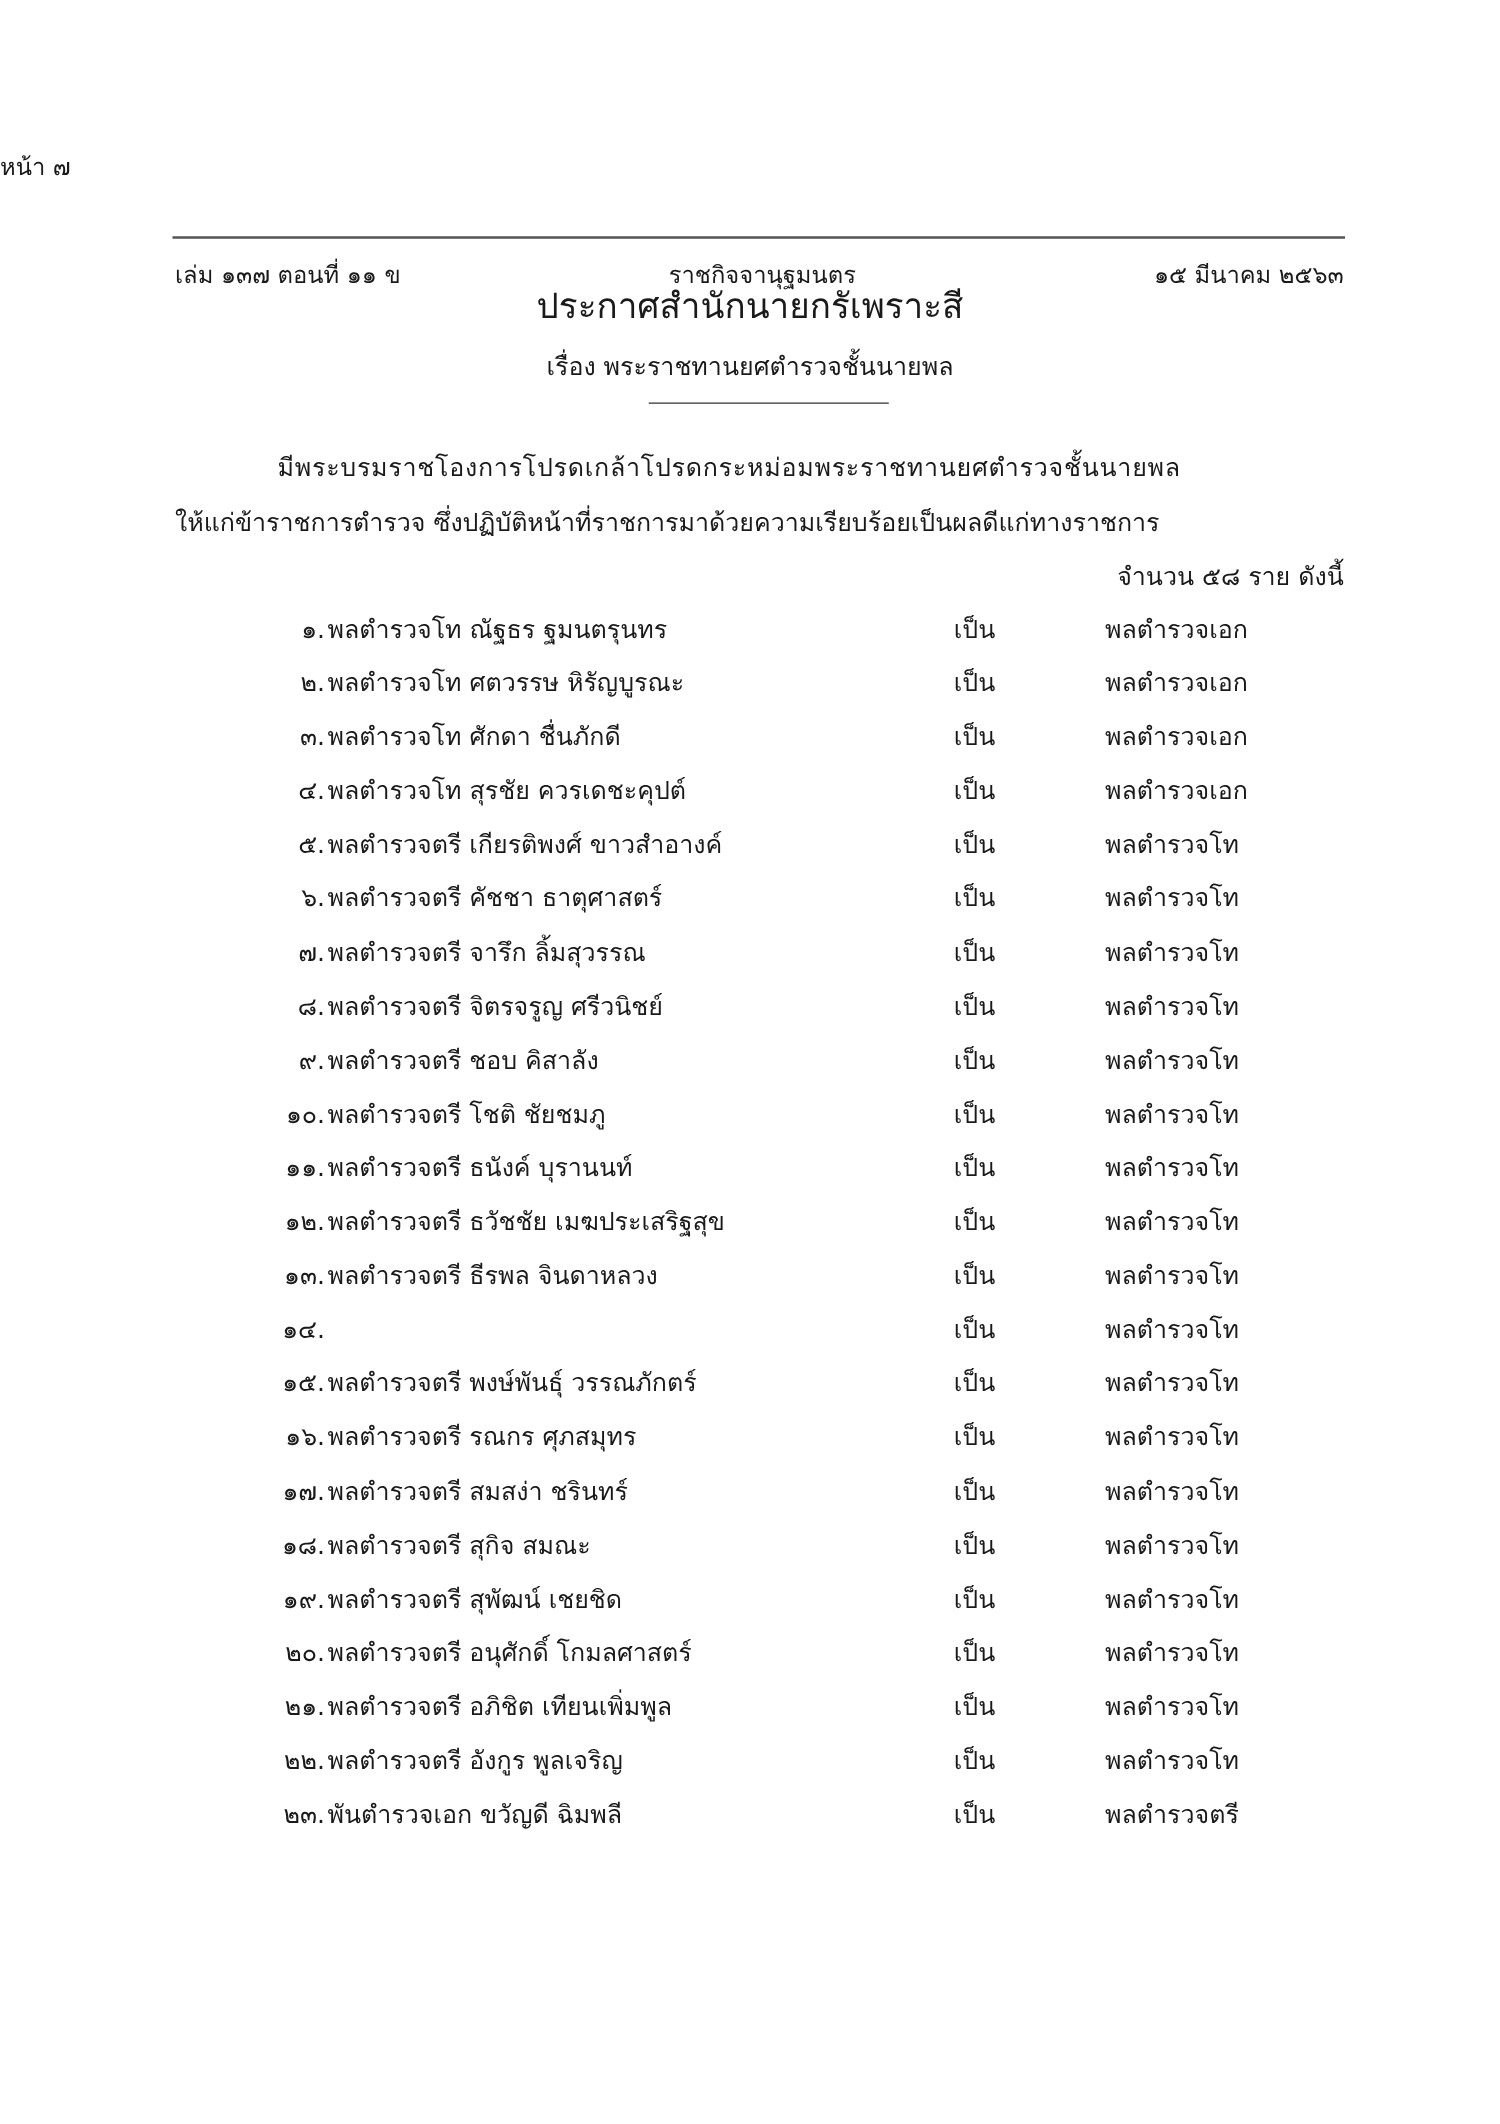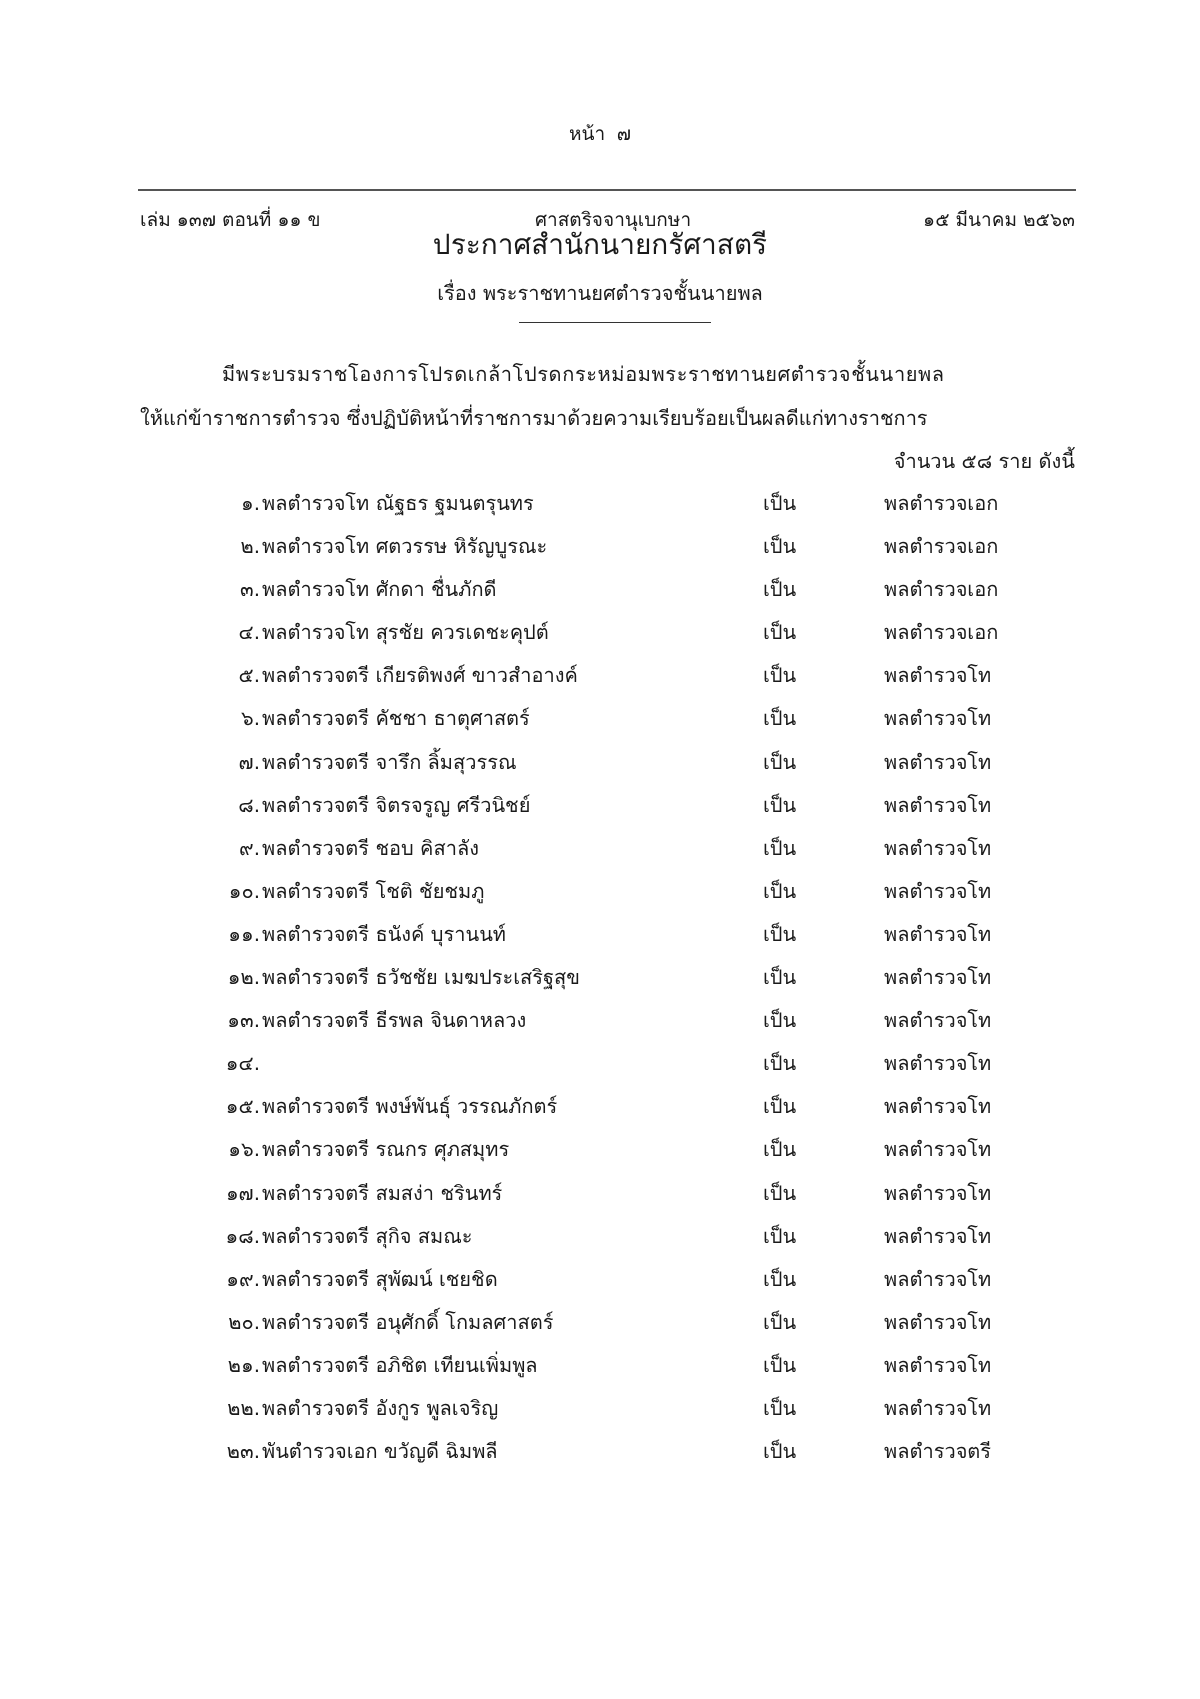--- a/index.html
+++ b/index.html
@@ -1,21 +1,21 @@
 <!DOCTYPE html>
 <html><head>
 <meta charset="utf-8">
 <style>
   html, body { margin: 0; padding: 0; background: #ffffff; }
   body {
     width: 1200px; height: 1699px; position: relative; overflow: hidden;
     font-family: "DejaVu Sans", "Liberation Sans", sans-serif;
     color: #1a1a1a;
   }
-  .page-no { position: absolute; top: 118px; left: 0; width: 1200px; text-align: center; font-size: 19px; font-family: Liberation Mono, monospace; }
+  .page-no { position: absolute; top: 118px; left: 0; width: 1200px; text-align: left; font-size: 19px; }
   .header-row { position: absolute; top: 156px; left: 140px; width: 935px; height: 30px; font-size: 19px; margin-top: 48px; }
   .header-row span { position: absolute; top: 0; white-space: nowrap; }
   .rule { position: absolute; top: 189px; left: 138px; width: 938px; height: 2px; background: #555; }
   .title { position: absolute; top: 222px; left: 0; width: 1200px; text-align: center; font-size: 28px; }
   .subject { position: absolute; top: 277px; left: 0; width: 1200px; text-align: center; font-size: 20px; }
   .short-rule { position: absolute; top: 322px; left: 519px; width: 192px; height: 1px; background: #333; }
   .para { position: absolute; left: 140px; width: 935px; font-size: 20px; white-space: nowrap; }
   .p1 { top: 358px; left: 222px; width: 853px; letter-spacing: 0.6px; font-family: Liberation Mono, monospace; }
   .p2 { top: 402px; }
   .p3 { top: 445px; text-align: right; }
@@ -27,26 +27,26 @@
   .as { left: 763px; }
   .rank { left: 884px; }
 </style>
 </head>
 <body>
 
 <div class="page-no">หน้า   ๗</div>
 
 <div class="header-row">
   <span style="left:0">เล่ม   ๑๓๗   ตอนที่   ๑๑   ข</span>
-  <span style="left:395px">ศาสตริจจานุเบกษา</span>
+  <span style="left:395px">ราชกิจจานุฐมนตร</span>
   <span style="right:0">๑๕   มีนาคม   ๒๕๖๓</span>
 </div>
 <div class="rule"></div>
 
-<div class="title">ประกาศสำนักนายกรัศาสตรี</div>
+<div class="title">ประกาศสำนักนายกรัเพราะสี</div>
 <div class="subject">เรื่อง  พระราชทานยศตำรวจชั้นนายพล</div>
 <div class="short-rule"></div>
 
 <div class="para p1">มีพระบรมราชโองการโปรดเกล้าโปรดกระหม่อมพระราชทานยศตำรวจชั้นนายพล</div>
 <div class="para p2">ให้แก่ข้าราชการตำรวจ  ซึ่งปฏิบัติหน้าที่ราชการมาด้วยความเรียบร้อยเป็นผลดีแก่ทางราชการ</div>
 <div class="para p3">จำนวน  ๕๘  ราย  ดังนี้</div>
 
 <div class="list" id="list">
     <div class="row">
       <span class="num">๑.</span>

